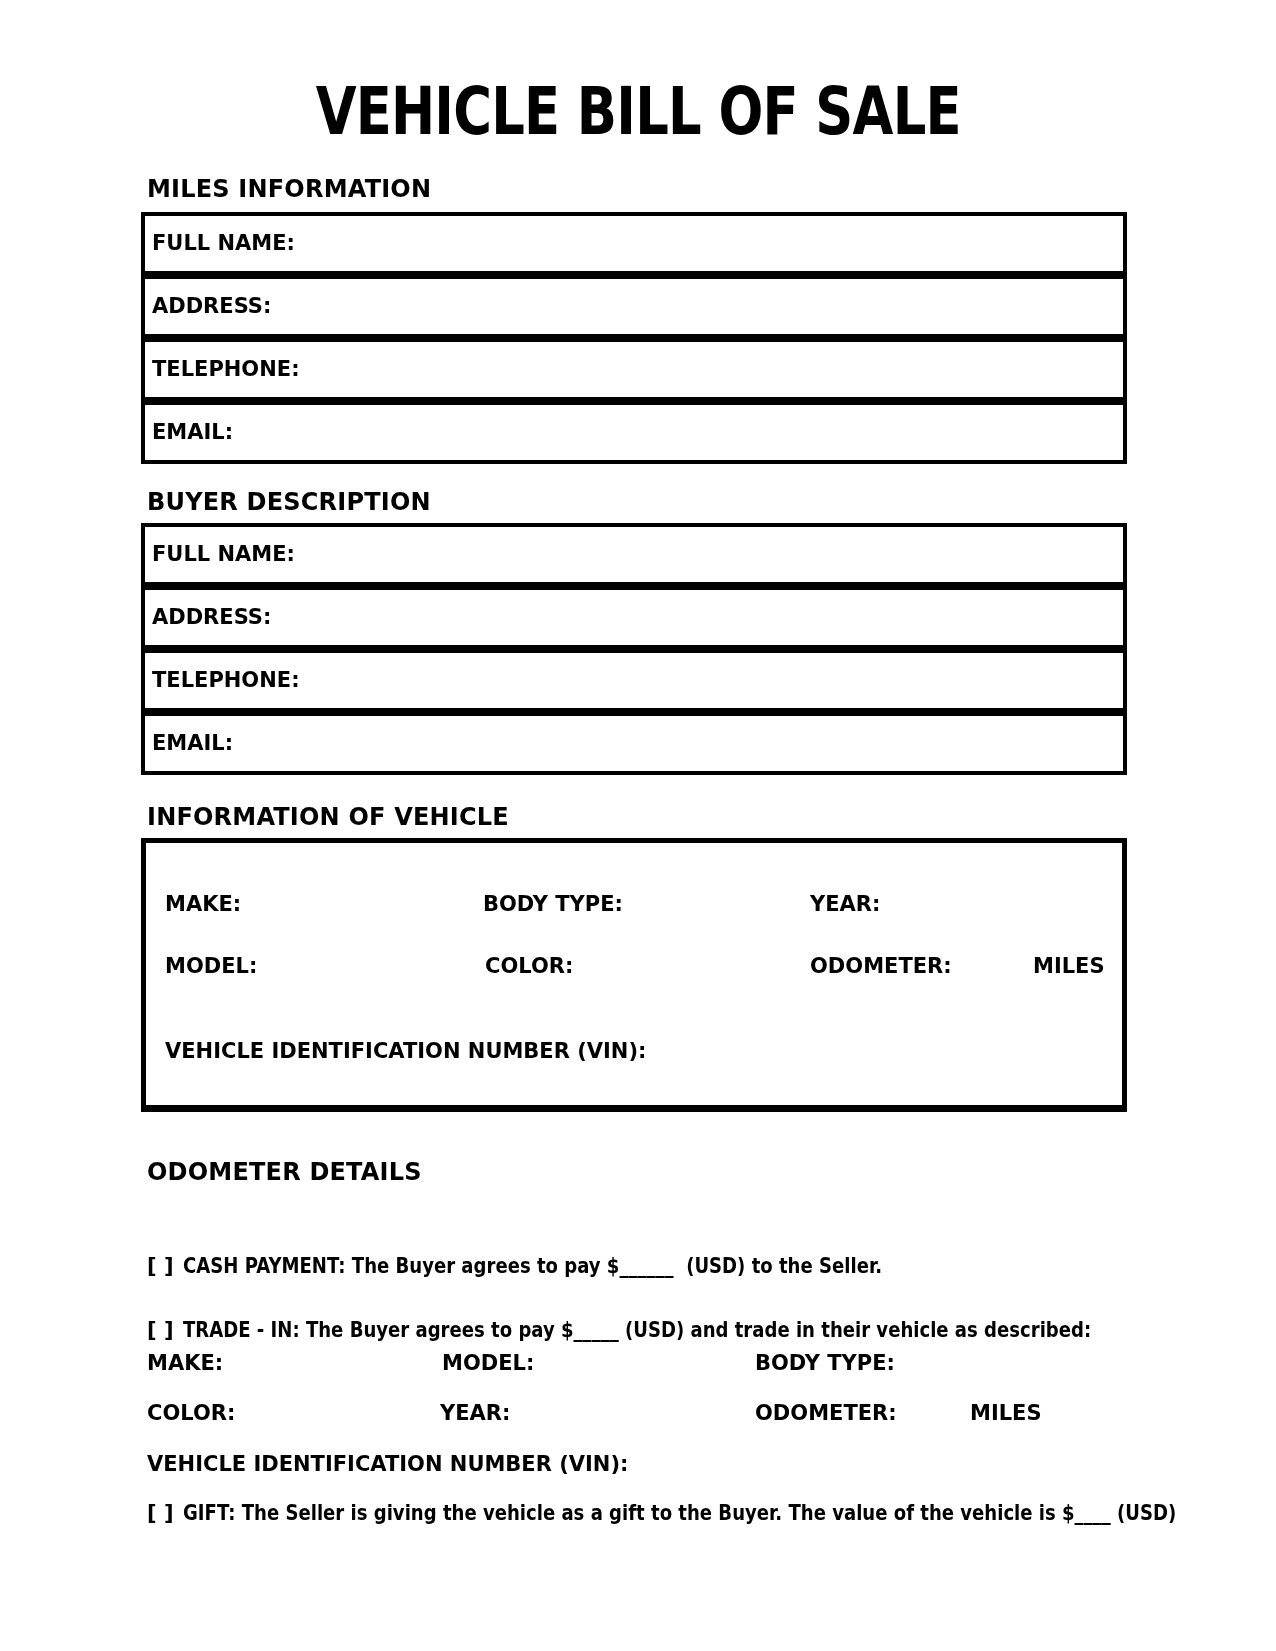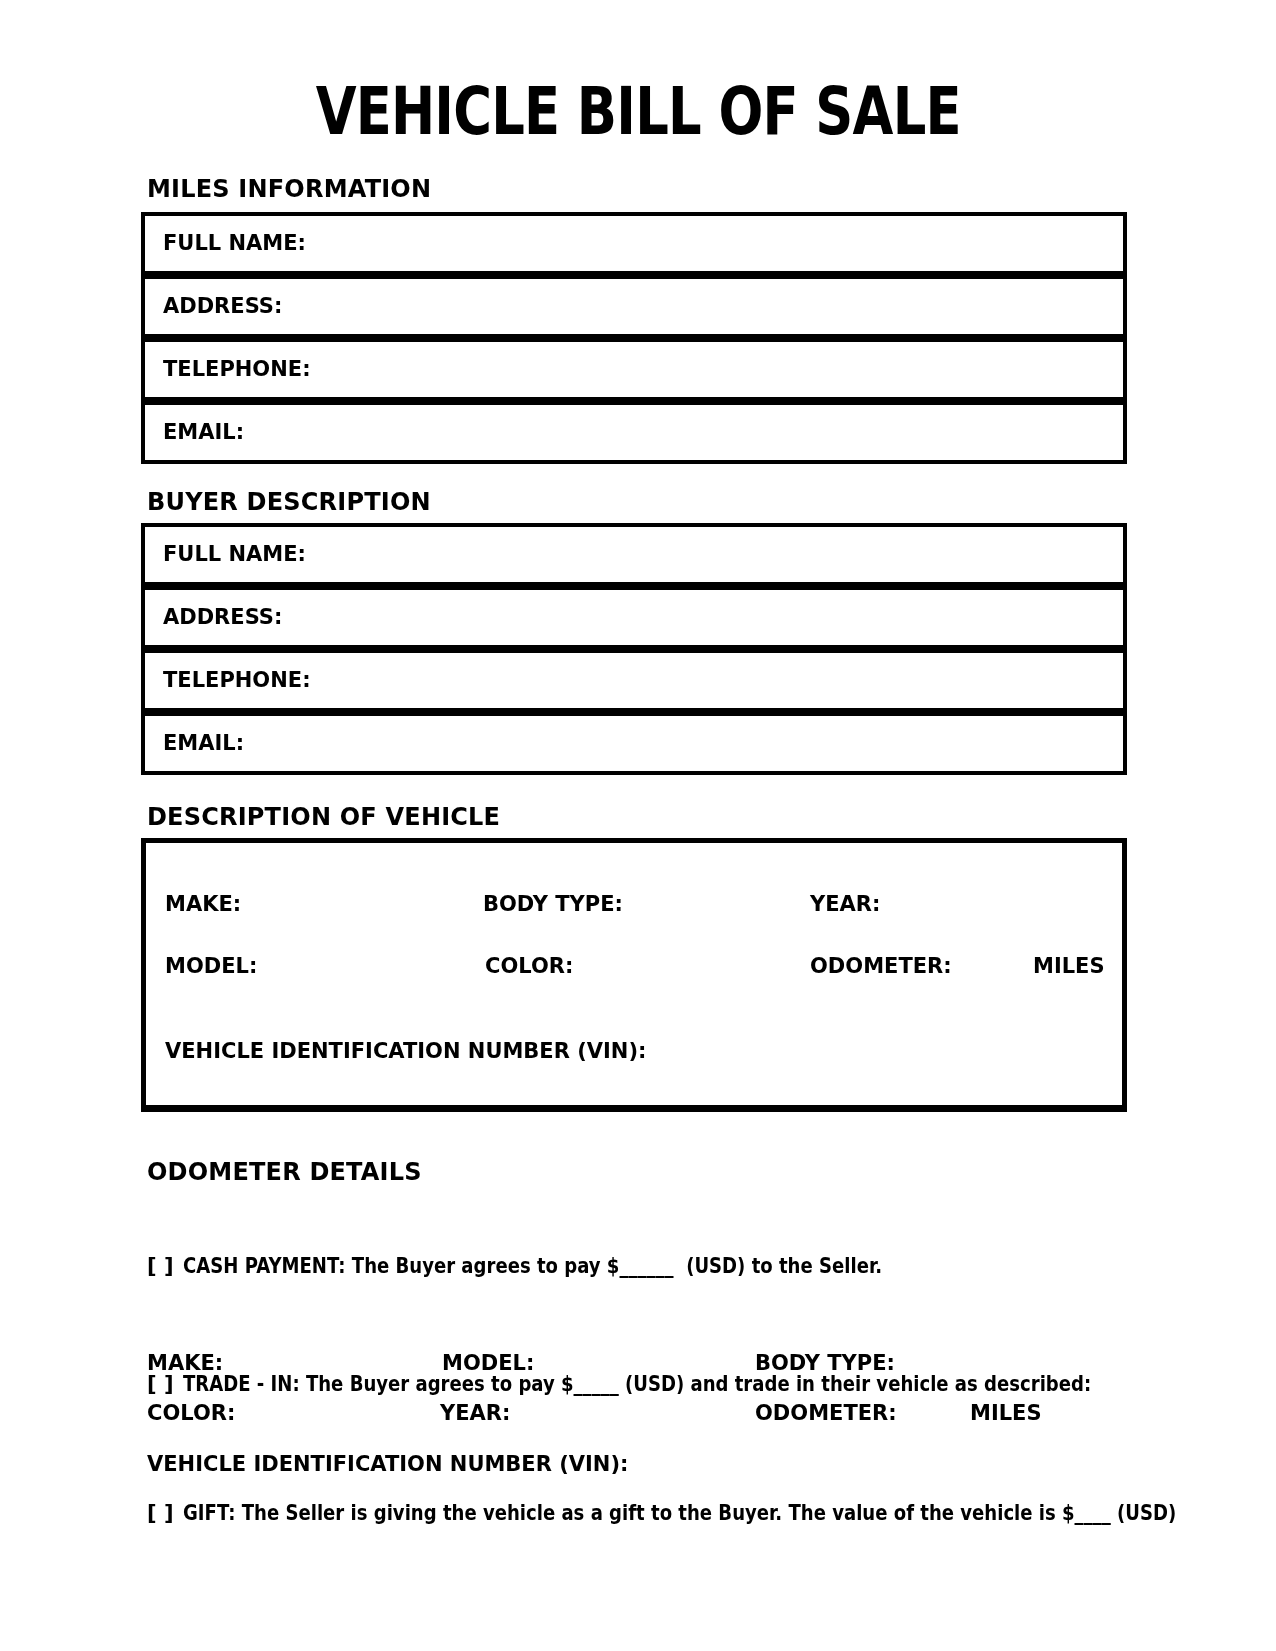--- a/index.html
+++ b/index.html
@@ -34,21 +34,21 @@
     white-space: nowrap;
   }
   .fieldbox { position: absolute; left: 141px; width: 986px; }
   .frow {
     box-sizing: border-box;
     height: 63px;
     border: 4px solid #000;
     background: #fff;
     display: flex;
     align-items: center;
-    padding-left: 18px;
+    padding-left: 7px;
   }
   .flabel { font-size: 21px; line-height: 1; }
   .vbox {
     position: absolute;
     left: 141px; top: 838px;
     width: 986px; height: 274px;
     box-sizing: border-box;
     border: 5px solid #000;
     border-bottom-width: 7px;
     background: #fff;
@@ -98,39 +98,39 @@
       <span class="flabel">ADDRESS:</span>
     </div>
     <div class="frow">
       <span class="flabel">TELEPHONE:</span>
     </div>
     <div class="frow">
       <span class="flabel">EMAIL:</span>
     </div>
   </div>
 
-  <div class="sect" style="top:805px">DESCRIPTION OF VEHICLE</div>
+  <div class="sect" style="top:805px">INFORMATION OF VEHICLE</div>
   <div class="vbox">
     <span class="vlabel" style="left:19px;top:51px">MAKE:</span>
     <span class="vlabel" style="left:337px;top:51px">BODY TYPE:</span>
     <span class="vlabel" style="left:664px;top:51px">YEAR:</span>
     <span class="vlabel" style="left:19px;top:113px">MODEL:</span>
     <span class="vlabel" style="left:339px;top:113px">COLOR:</span>
     <span class="vlabel" style="left:664px;top:113px">ODOMETER:</span>
     <span class="vlabel" style="left:887px;top:113px">MILES</span>
     <span class="vlabel" style="left:19px;top:198px">VEHICLE IDENTIFICATION NUMBER (VIN):</span>
   </div>
 
   <div class="sect" style="top:1160px">ODOMETER DETAILS</div>
 
   <div class="opt" style="top:1256px">
     <span class="cb">[ ]</span><span class="otext">CASH PAYMENT: The Buyer agrees to pay $______&nbsp; (USD) to the Seller.</span>
   </div>
 
-  <div class="opt" style="top:1374px">
+  <div class="opt" style="top:1320px">
     <span class="cb">[ ]</span><span class="otext">TRADE - IN: The Buyer agrees to pay $_____ (USD) and trade in their vehicle as described:</span>
   </div>
 
   <div class="xrow" style="top:1353px">
     <span class="xlabel" style="left:147px">MAKE:</span>
     <span class="xlabel" style="left:442px">MODEL:</span>
     <span class="xlabel" style="left:755px">BODY TYPE:</span>
   </div>
 
   <div class="xrow" style="top:1403px">

